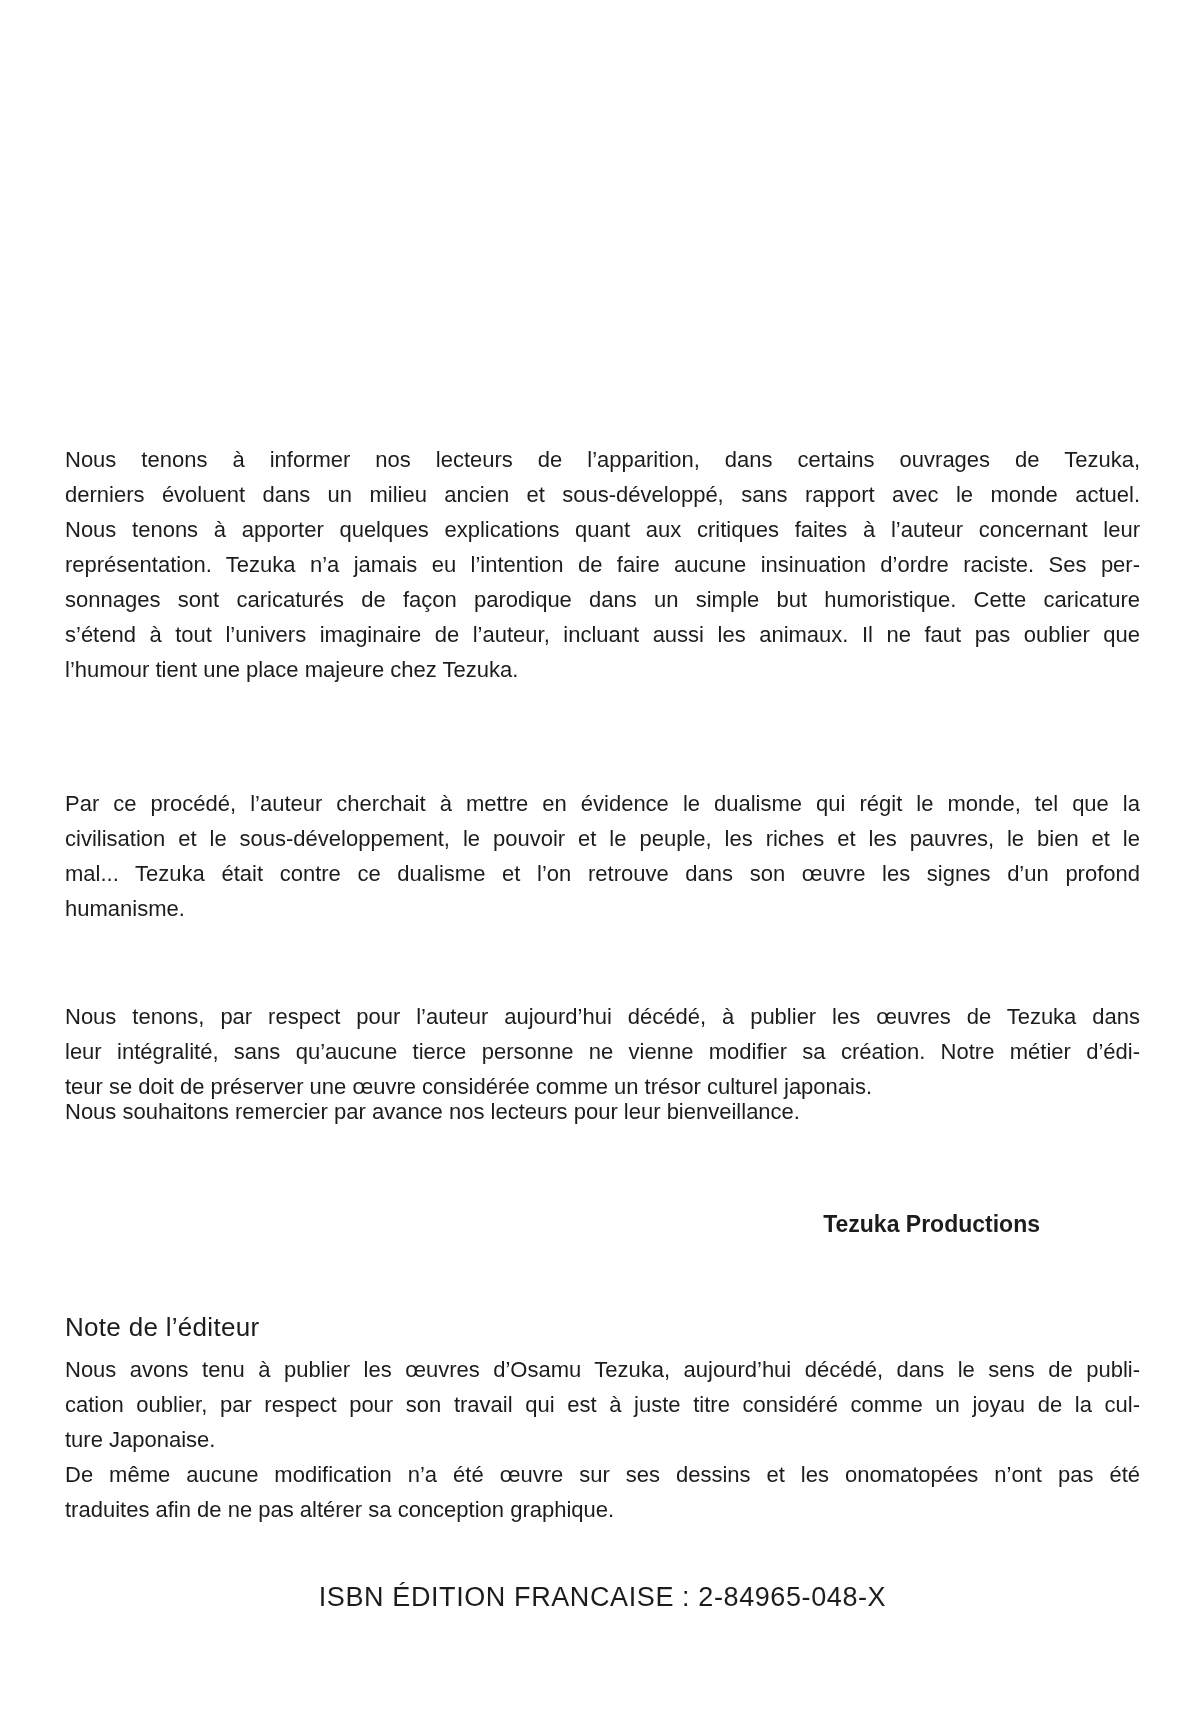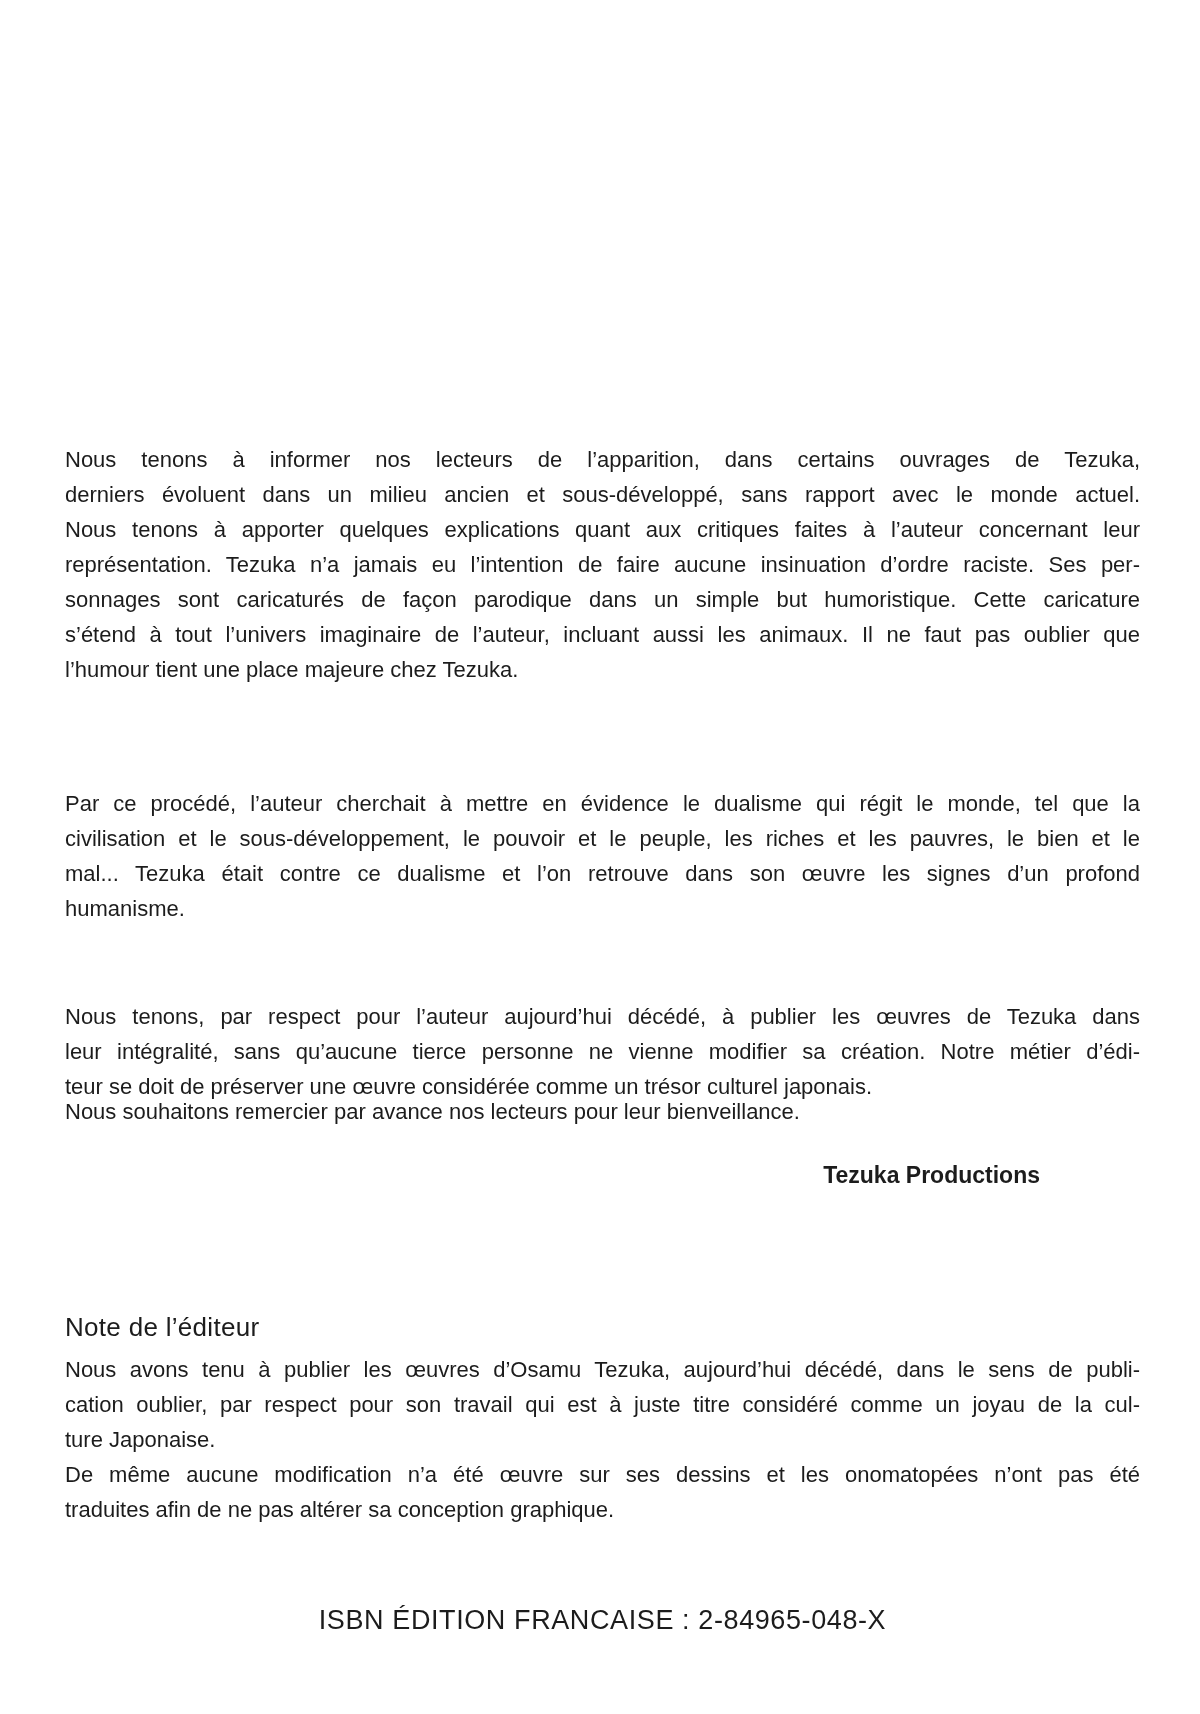--- a/index.html
+++ b/index.html
@@ -40,41 +40,40 @@
   .jline {
     text-align: justify;
     text-align-last: justify;
     white-space: normal;
   }
   .jline.last {
     text-align: left;
     text-align-last: left;
   }
   .signature {
-    top: 1162px;
+    top: 1211px;
     text-align: right;
     padding-right: 100px;
     box-sizing: border-box;
     font-size: 23px;
     font-weight: 700;
   }
   .note-heading {
     top: 1312px;
     font-size: 26px;
     font-weight: 400;
     letter-spacing: 0.3px;
   }
   .note-body { top: 1352px; }
   .isbn-line {
     top: 1582px;
     text-align: center;
     font-size: 27px;
     font-weight: 400;
     letter-spacing: 0.6px;
-    margin-top: 23px;
   }
 </style>
 </head>
 <body>
 
 <div class="page">
 
 
   <div class="block para p1">
     <div class="jline">Nous tenons à informer nos lecteurs de l’apparition, dans certains ouvrages de Tezuka,</div>

